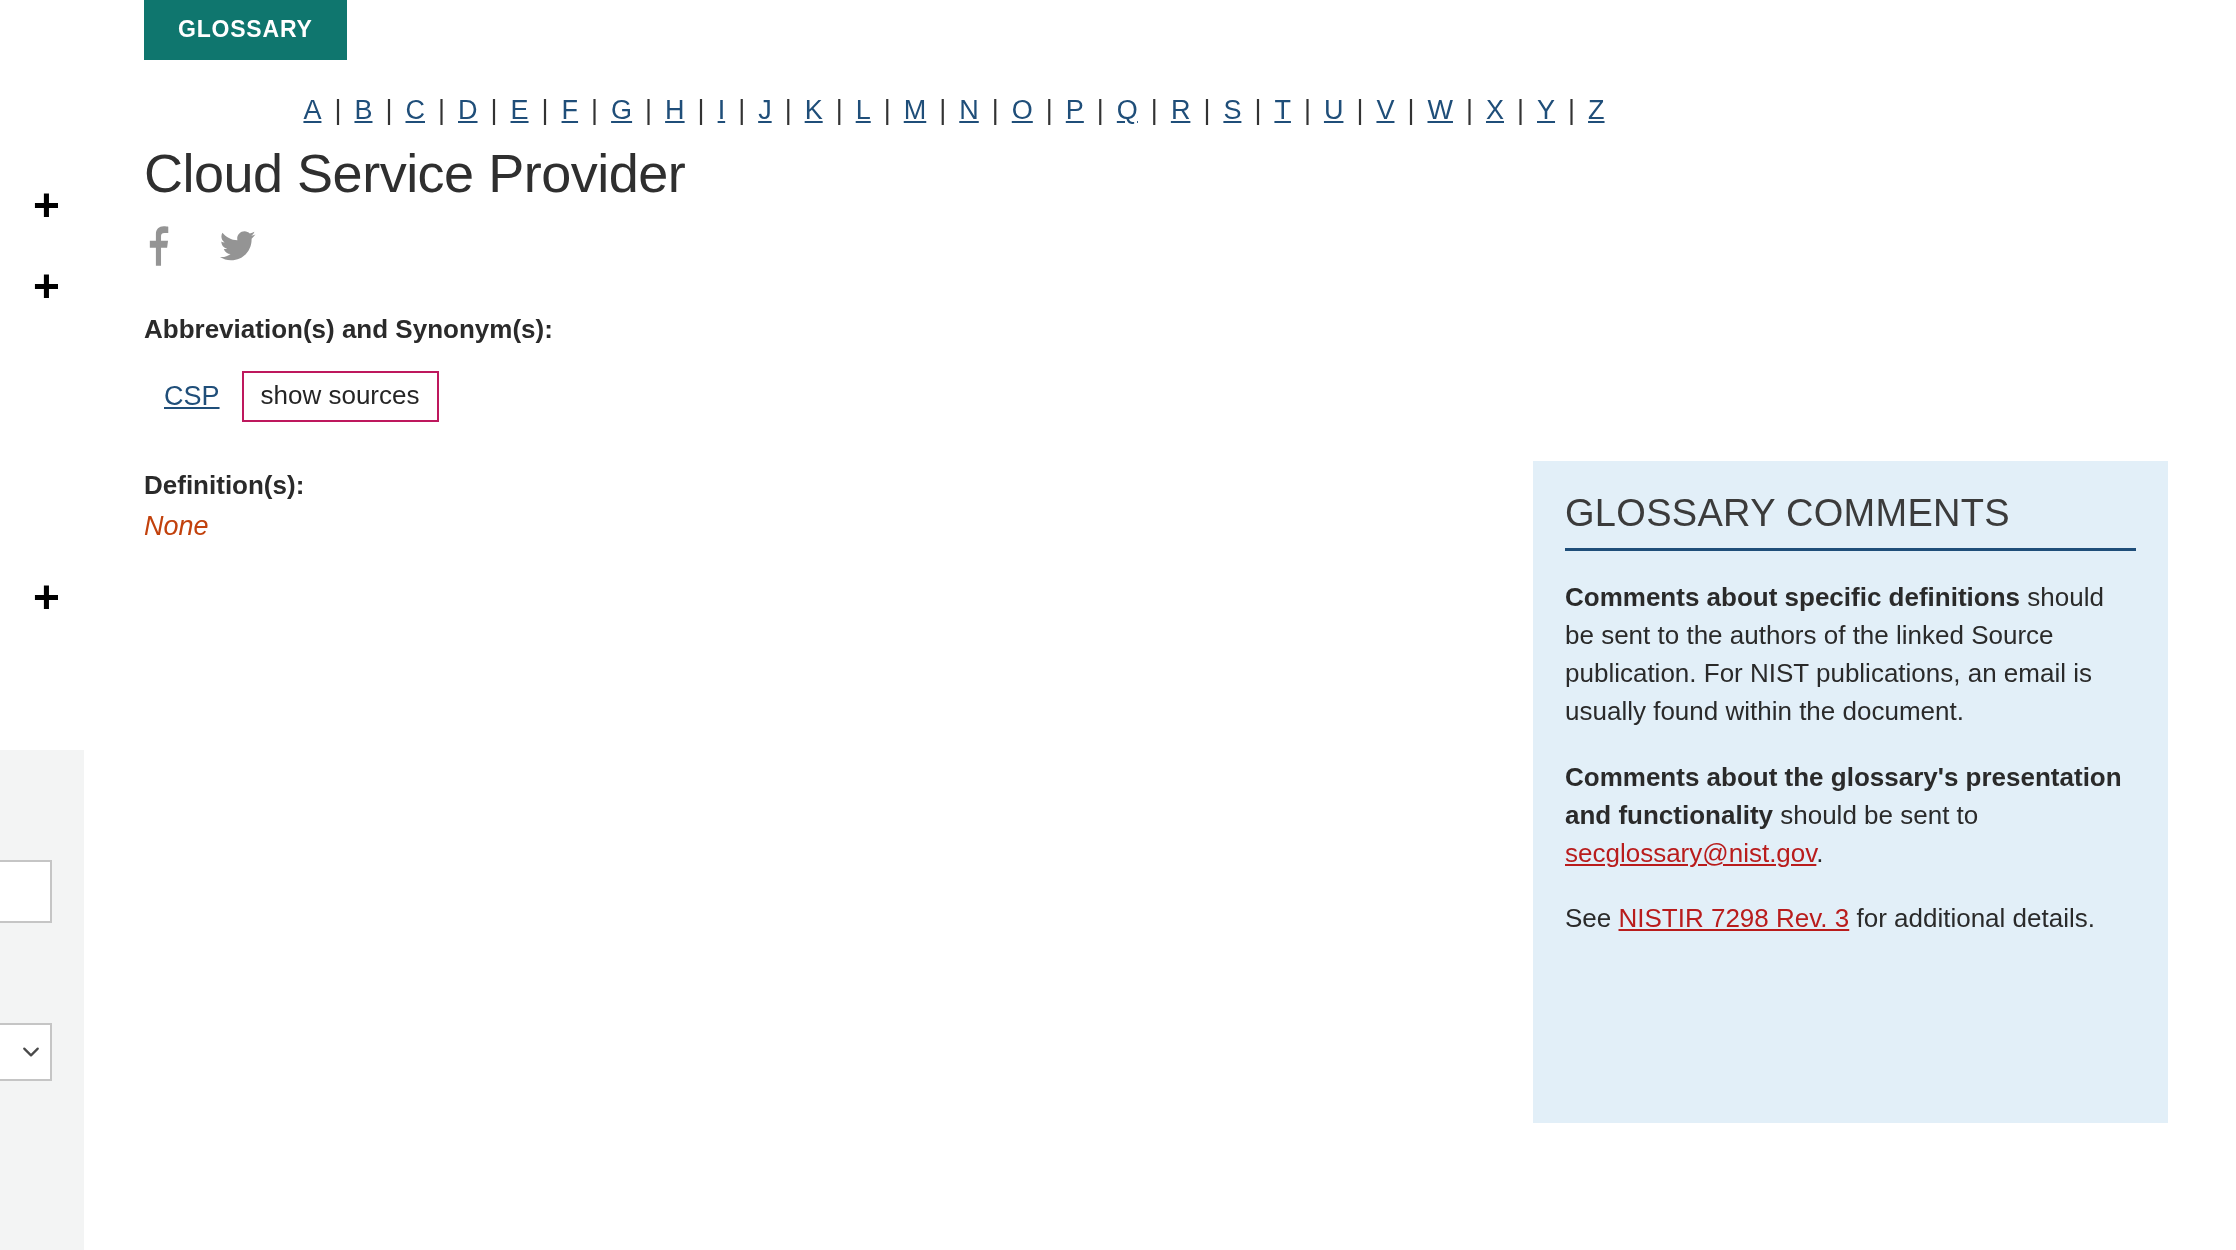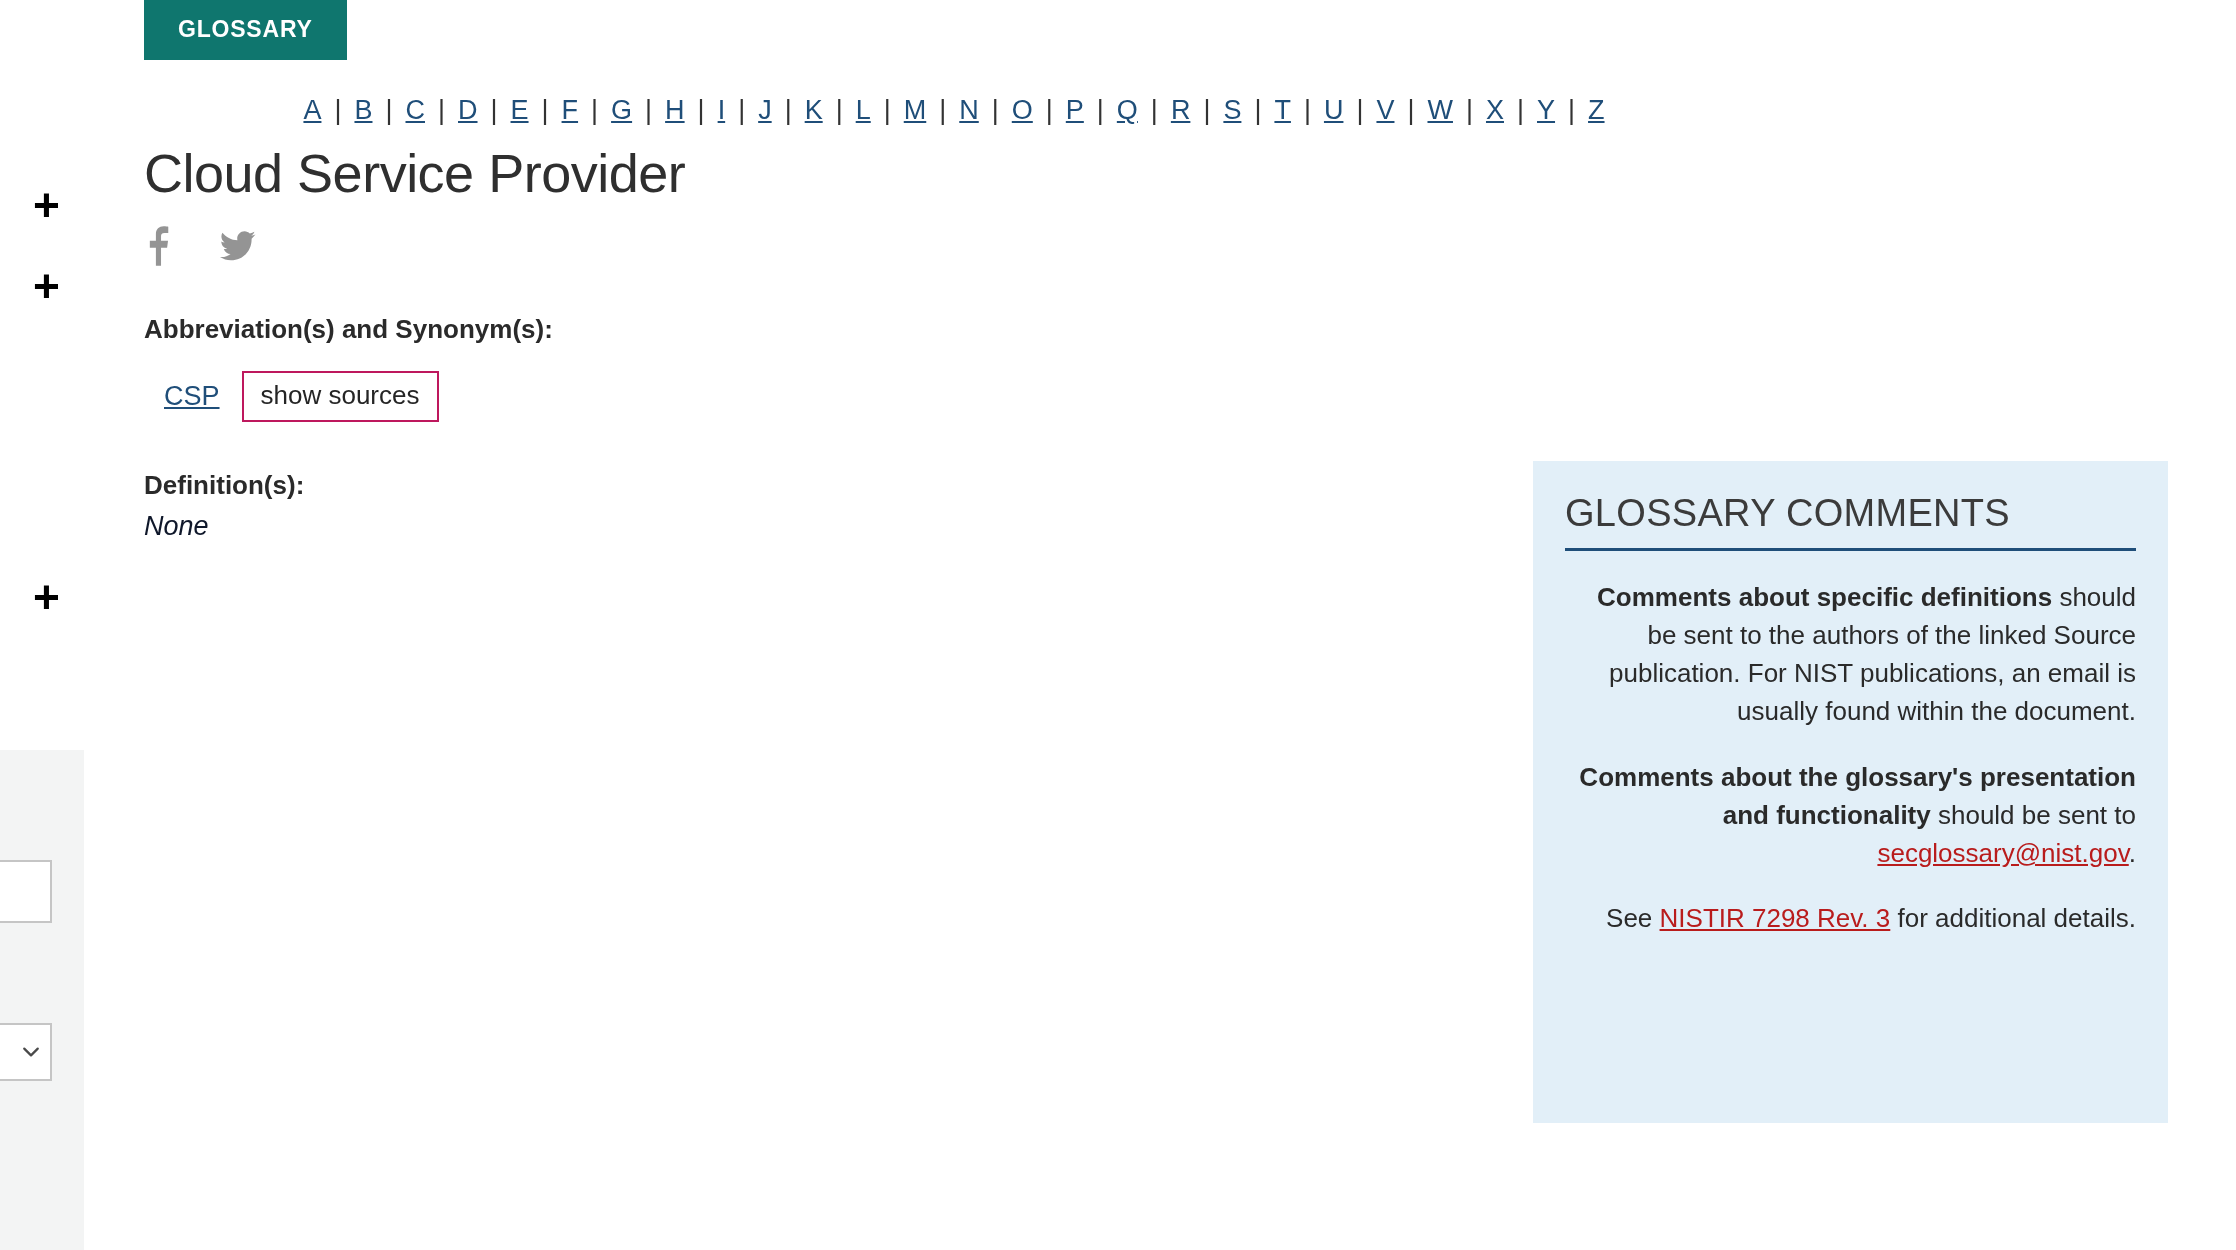--- a/index.html
+++ b/index.html
@@ -170,21 +170,21 @@
     padding: 7px 17px 9px 17px;
     line-height: 1.2;
     font-family: "Liberation Sans", sans-serif;
     cursor: pointer;
   }
 
   .definition-none {
     margin-top: 10px;
     font-size: 27px;
     font-style: italic;
-    color: #0f172a;
+    color: #c2410c;
     font-family: "Liberation Sans", sans-serif;
   }
 
   
   .comments-box {
     position: absolute;
     left: 1533px;
     top: 461px;
     width: 635px;
     height: 662px;
@@ -201,21 +201,20 @@
     padding-bottom: 12px;
     border-bottom: 3px solid #1f4e79;
     font-family: "Liberation Sans", sans-serif;
   }
   .comments-p {
     font-size: 26px;
     line-height: 1.47;
     color: #2a2a2a;
     margin: 27px 0 0 0;
     font-family: "Liberation Sans", sans-serif;
-    text-align: right;
   }
   .comments-p b { font-weight: 700; }
   .comments-link {
     color: #b91c1c;
     text-decoration: underline;
   }
 </style>
 </head>
 <body>
 

